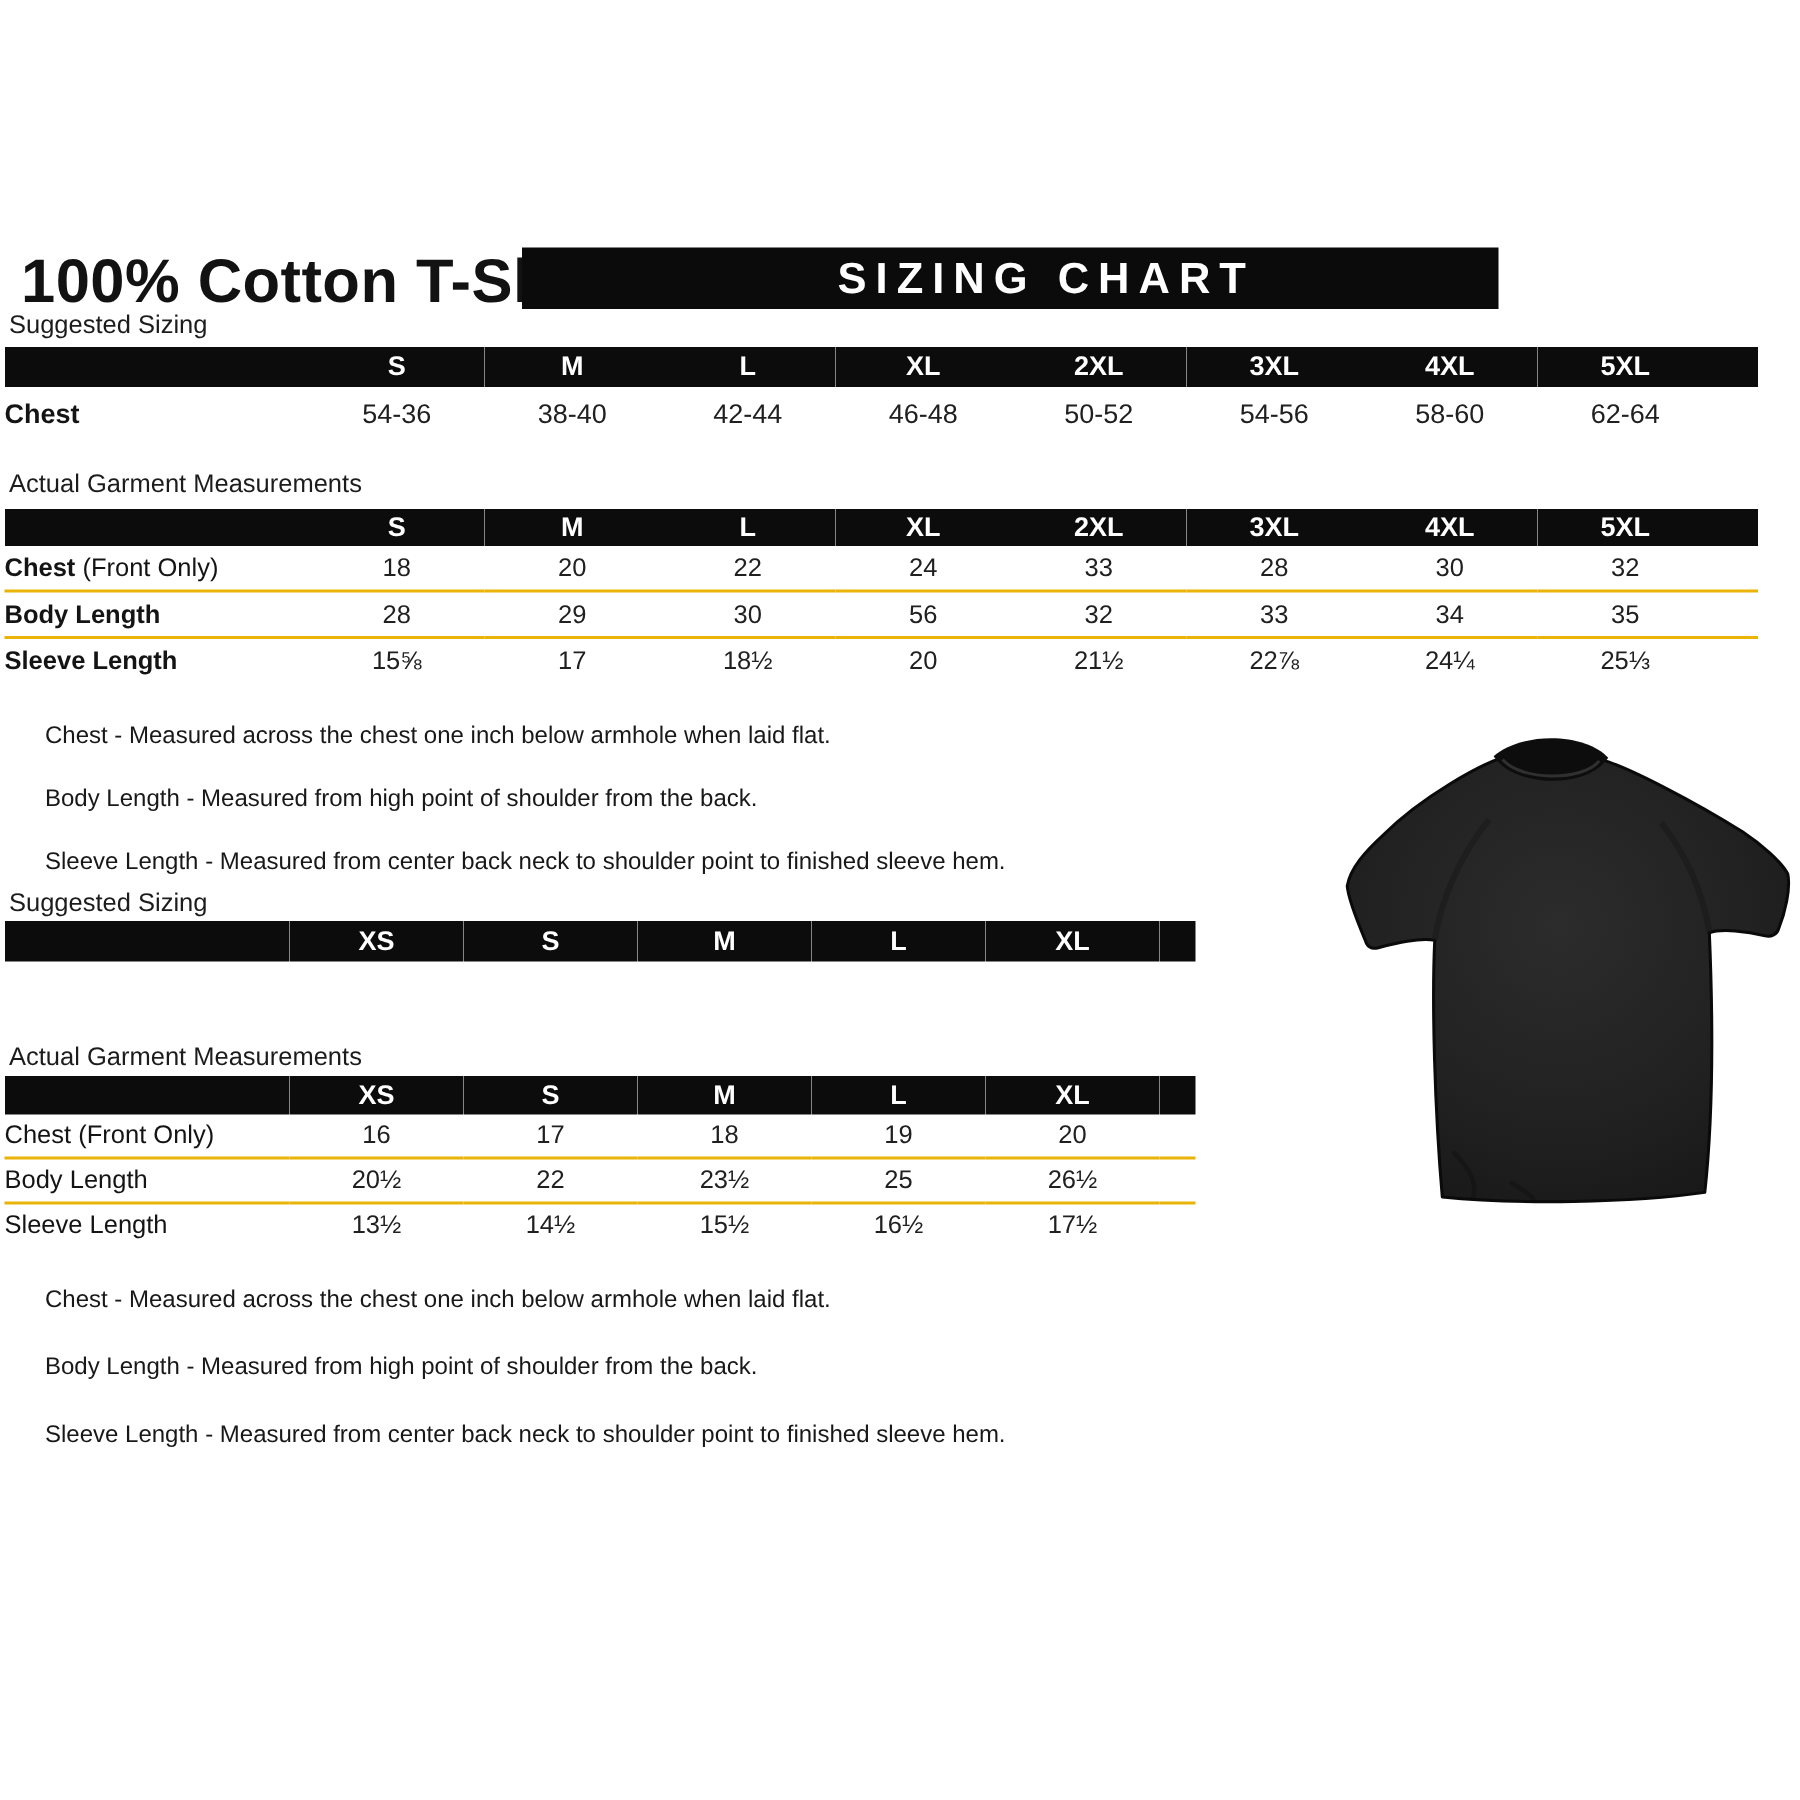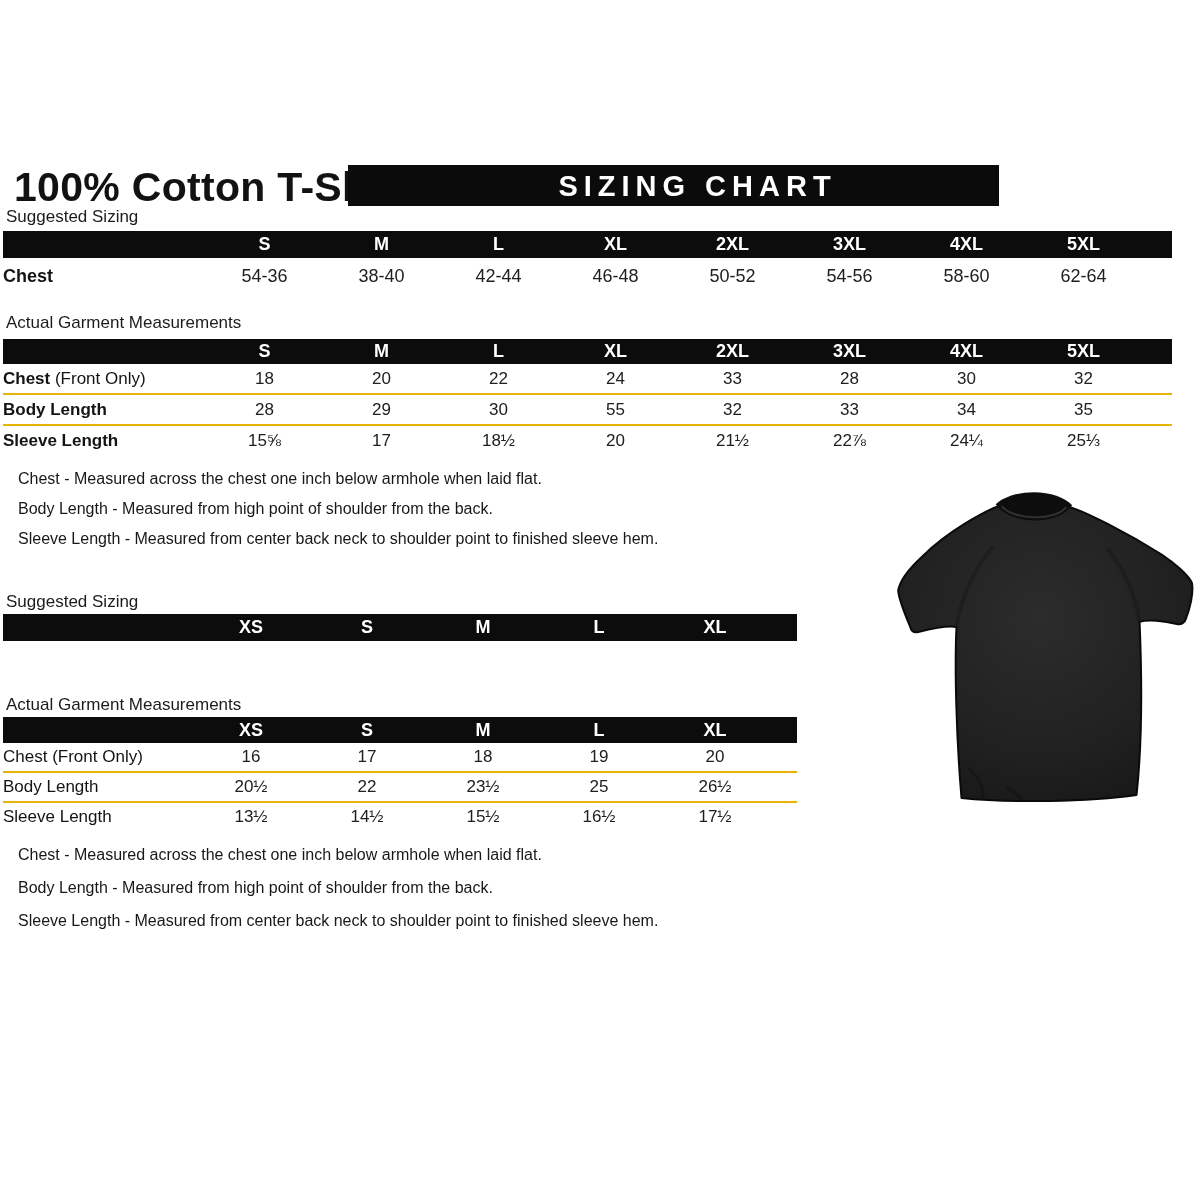--- a/index.html
+++ b/index.html
@@ -35,21 +35,21 @@
   .t-adult-actual td.rowlabel{font-size:17px;}
   .t-youth-suggested tr.hdr td{height:27px;}
   .t-youth-suggested tr.datarow td{height:33px;font-size:18px;}
   .t-youth-actual tr.hdr td{height:26px;}
   .t-youth-actual tr.datarow td{height:28px;font-size:17px;}
   .t-youth-actual td.rowlabel{font-size:17px;font-weight:400;}
   tr.sep td{border-top:2px solid #eab308;}
   .lbl-b{font-weight:700;}
   .lbl-n{font-weight:400;}
   .notes{position:absolute;left:14px;font-size:16px;color:#181818;}
-  .notes p{margin:4px;white-space:nowrap;}
+  .notes p{margin:16px;white-space:nowrap;}
   .notes-a p{line-height:26px;}
   .notes-y p{line-height:29px;}
   .youth-title{
     position:absolute;left:3px;top:545px;font-size:29px;font-weight:700;color:#101010;white-space:nowrap;
   }
   .tshirt{position:absolute;left:888px;top:468px;width:312px;height:342px;}
 </style>
 </head>
 <body>
 
@@ -139,21 +139,21 @@
       <td class="val">28</td>
       <td class="val">30</td>
       <td class="val">32</td>
       <td></td>
     </tr>
     <tr class="datarow sep">
       <td class="rowlabel"><span class="lbl-b">Body Length</span><span class="lbl-n"></span></td>
       <td class="val">28</td>
       <td class="val">29</td>
       <td class="val">30</td>
-      <td class="val">55</td>
+      <td class="val">56</td>
       <td class="val">32</td>
       <td class="val">33</td>
       <td class="val">34</td>
       <td class="val">35</td>
       <td></td>
     </tr>
     <tr class="datarow sep">
       <td class="rowlabel"><span class="lbl-b">Sleeve Length</span><span class="lbl-n"></span></td>
       <td class="val">15⅝</td>
       <td class="val">17</td>

